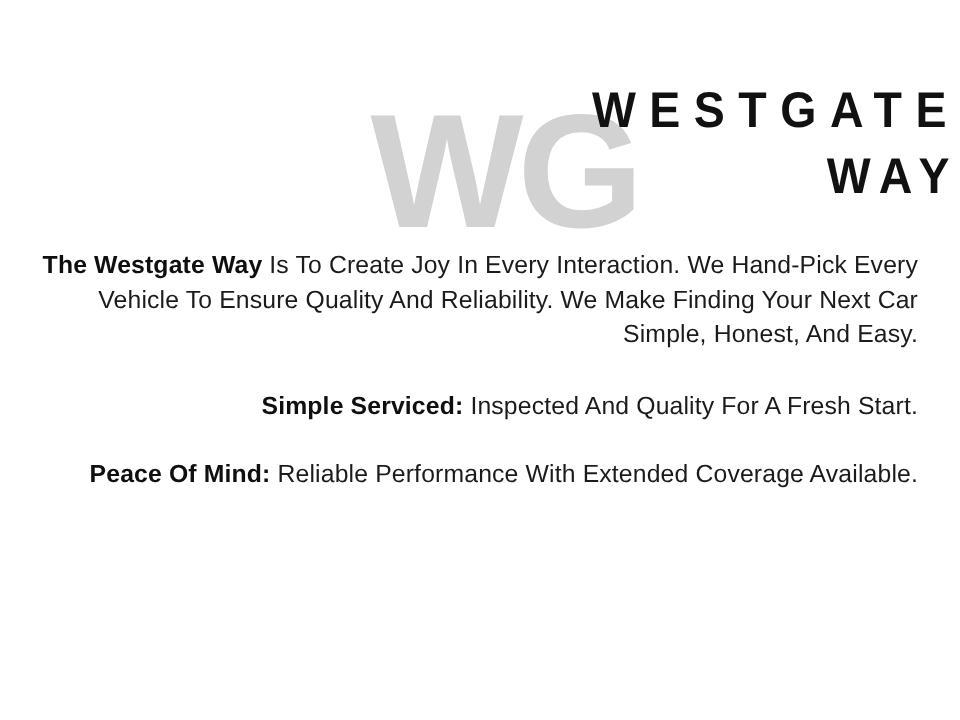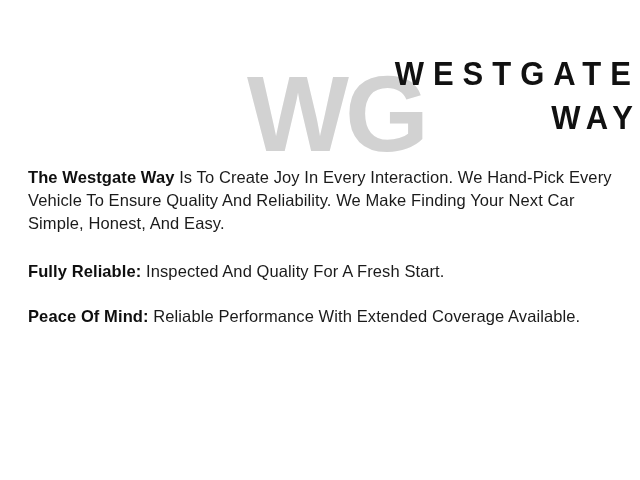--- a/index.html
+++ b/index.html
@@ -81,21 +81,21 @@
     transform: scaleY(1.08);
   }
 
   
   .copy {
     position: relative;
     z-index: 3;
     margin: 0 auto;
     padding-top: 36px;
     width: 584px;
-    text-align: left;
+    text-align: right;
   }
 
   .para {
     margin: 0 0 22px 0;
     font-family: "Liberation Sans", sans-serif;
     font-size: 16.5px;
     line-height: 1.38;
     color: #1b1b1b;
     letter-spacing: 0.1px;
   }
@@ -126,21 +126,21 @@
     </div>
   </div>
 
   <div class="copy">
 
     <p class="para para-intro">
       <span class="lead">The Westgate Way</span><span> Is To Create Joy In Every Interaction. We Hand-Pick Every Vehicle To Ensure Quality And Reliability. We Make Finding Your Next Car Simple, Honest, And Easy.</span>
     </p>
 
     <p class="para">
-      <span class="lead">Fully Reliable:</span><span> Inspected And Quality For A Fresh Start.</span>
+      <span class="lead">Simple Serviced:</span><span> Inspected And Quality For A Fresh Start.</span>
     </p>
 
 
     <p class="para">
       <span class="lead">Peace Of Mind:</span><span> Reliable Performance With Extended Coverage Available.</span>
     </p>
 
   </div>
 
 </div>

